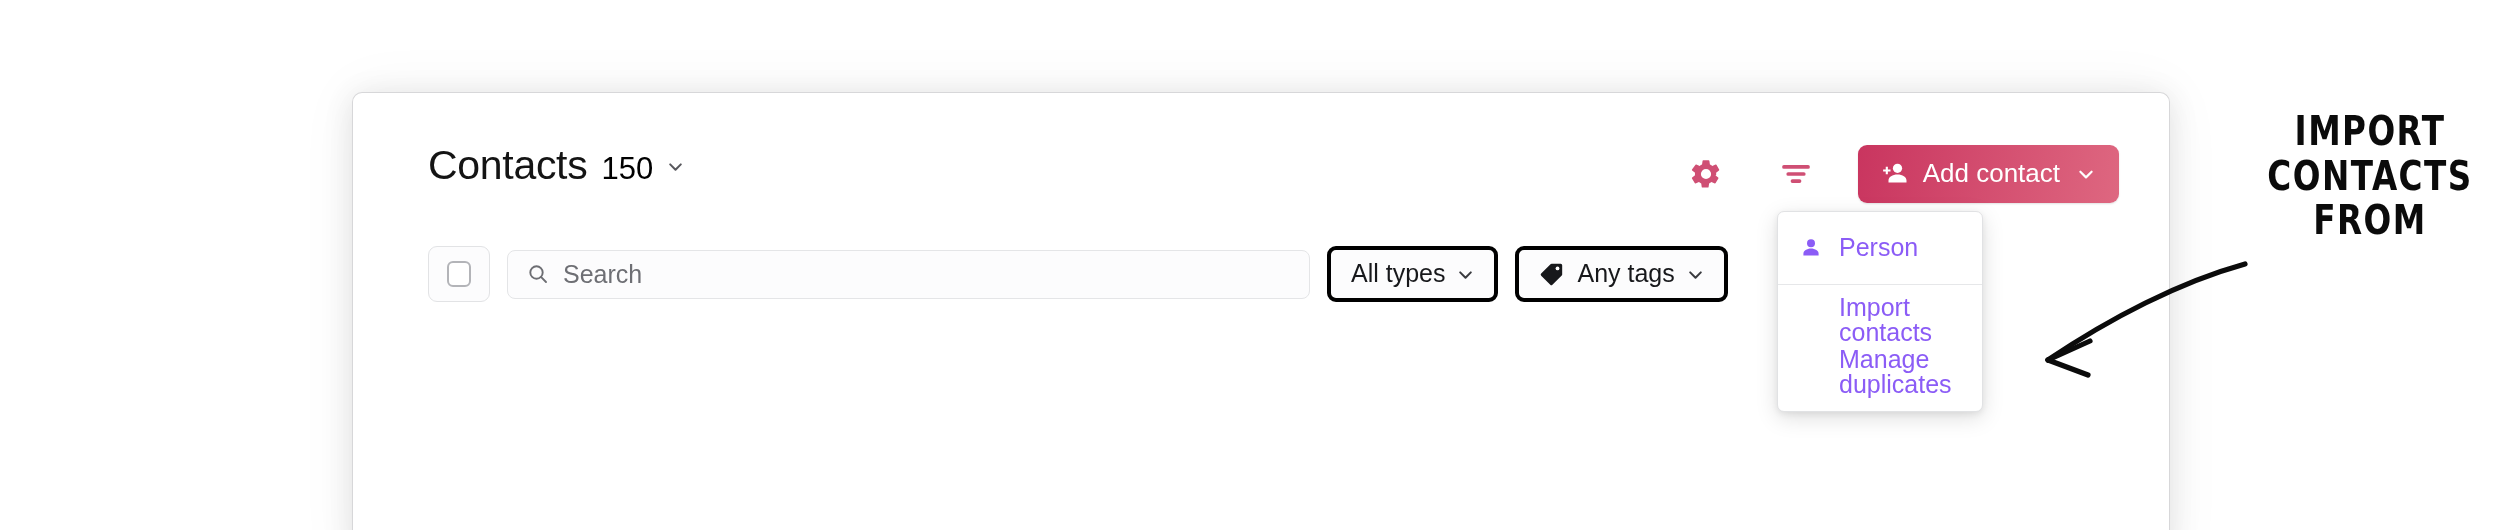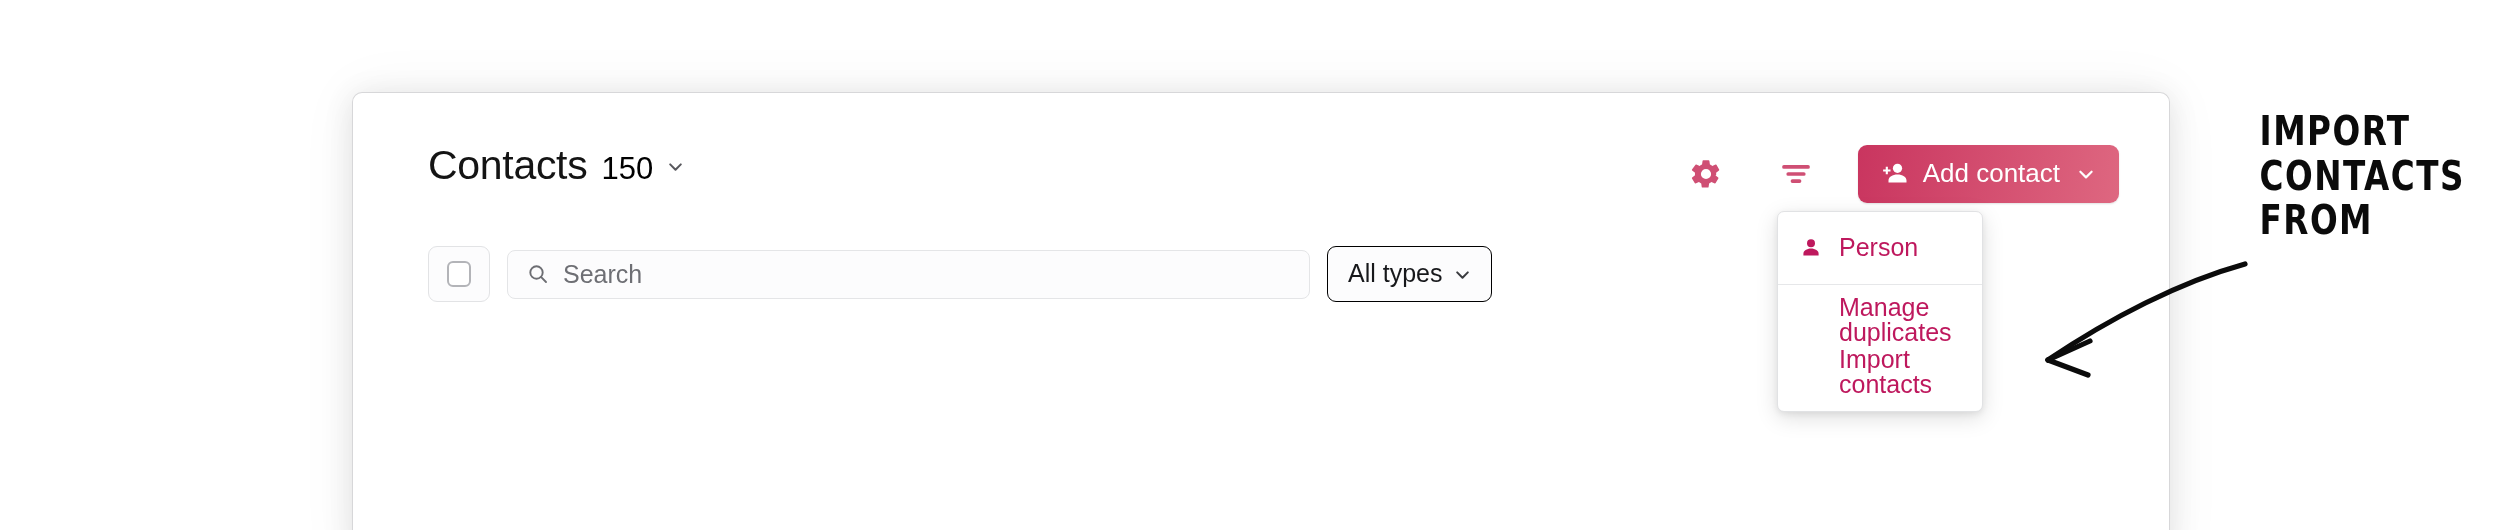--- a/index.html
+++ b/index.html
@@ -162,21 +162,21 @@
   .search-field svg { display: block; flex: none; color: #6d6e73; }
   .search-placeholder {
     font-size: 25px;
     color: #6e6f74;
     line-height: 1;
   }
 
   .pill-btn {
     height: 56px;
     padding: 0 20px;
-    border: 1px solid #000000;
+    border: 4px solid #000000;
     border-radius: 9px;
     background: #fcfcfd;
     display: flex;
     align-items: center;
     gap: 12px;
     font-size: 25px;
     color: #17181b;
     font-family: "Liberation Sans", sans-serif;
     cursor: pointer;
     white-space: nowrap;
@@ -199,39 +199,39 @@
     z-index: 40;
   }
   .menu-item {
     height: 52px;
     display: flex;
     align-items: center;
     padding: 0 20px;
     gap: 15px;
     cursor: pointer;
     font-size: 25px;
-    color: #be185d;
+    color: #8b5cf6;
   }
   .menu-item .mi-label { line-height: 1; position: relative; top: -1px; }
   .menu-item .mi-icon { width: 26px; display: flex; align-items: center; justify-content: center; flex: none; }
   .menu-item svg { display: block; }
   .menu-item.indent { padding-left: 61px; }
   .menu-divider {
     height: 1px;
     background: #e6e7e9;
     margin: 10px 0 10px 0;
   }
 
   
   .annotation {
     position: absolute;
     left: 2255px;
     top: 108px;
     width: 230px;
-    text-align: left;
+    text-align: center;
     pointer-events: none;
   }
   .hand-text {
     font-family: "DejaVu Sans", sans-serif;
     font-size: 34px;
     font-weight: 700;
     letter-spacing: 1.5px;
     color: #0b0b0b;
     line-height: 1.08;
     transform: scaleY(1.22) scaleX(0.96);
@@ -344,44 +344,58 @@
 
       <button class="pill-btn">
         <span class="pill-label">All types</span>
         <span class="pill-caret">
           <svg viewBox="0 0 16 16" fill="none" stroke="currentColor" stroke-width="1.9" stroke-linecap="round" stroke-linejoin="round" aria-hidden="true">
             <path d="M3 6 L8 11 L13 6"></path>
           </svg>
         </span>
       </button>
 
+      <button class="pill-btn">
+        <span>
+          <svg width="26" height="26" viewBox="0 0 24 24" fill="currentColor" aria-hidden="true">
+            <path d="M11.6 2.6H20a1.4 1.4 0 0 1 1.4 1.4v8.4a1.4 1.4 0 0 1-.41.99l-8.6 8.6a1.4 1.4 0 0 1-1.98 0l-8.4-8.4a1.4 1.4 0 0 1 0-1.98l8.6-8.6a1.4 1.4 0 0 1 .99-.41z"></path>
+            <circle cx="17.1" cy="6.9" r="1.75" fill="#ffffff"></circle>
+          </svg>
+        </span>
+        <span class="pill-label">Any tags</span>
+        <span class="pill-caret">
+          <svg viewBox="0 0 16 16" fill="none" stroke="currentColor" stroke-width="1.9" stroke-linecap="round" stroke-linejoin="round" aria-hidden="true">
+            <path d="M3 6 L8 11 L13 6"></path>
+          </svg>
+        </span>
+      </button>
 
     </div>
 
     <div class="dropdown">
 
       <div class="menu-item">
         <span class="mi-icon">
           <svg width="24" height="24" viewBox="0 0 24 24" fill="currentColor" aria-hidden="true">
             <circle cx="12" cy="7.2" r="4"></circle>
             <path d="M12 12.6c-4.2 0-7.6 2.3-7.6 5.1v1.7h15.2v-1.7c0-2.8-3.4-5.1-7.6-5.1z"></path>
           </svg>
         </span>
         <span class="mi-label">Person</span>
       </div>
 
 
       <div class="menu-divider"></div>
 
       <div class="menu-item indent">
+        <span class="mi-label">Import contacts</span>
+      </div>
+
+      <div class="menu-item indent">
         <span class="mi-label">Manage duplicates</span>
-      </div>
-
-      <div class="menu-item indent">
-        <span class="mi-label">Import contacts</span>
       </div>
 
     </div>
 
   </div>
 
   <div class="annotation">
     <div class="hand-text">
       <span class="hand-line">IMPORT</span>
       <span class="hand-line">CONTACTS</span>

